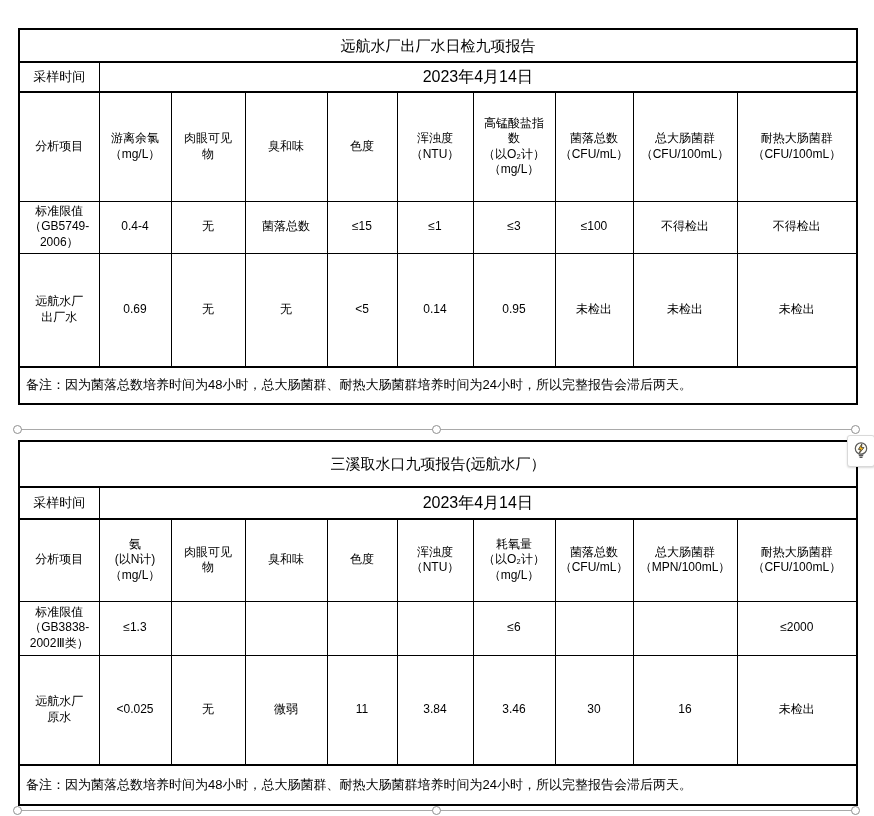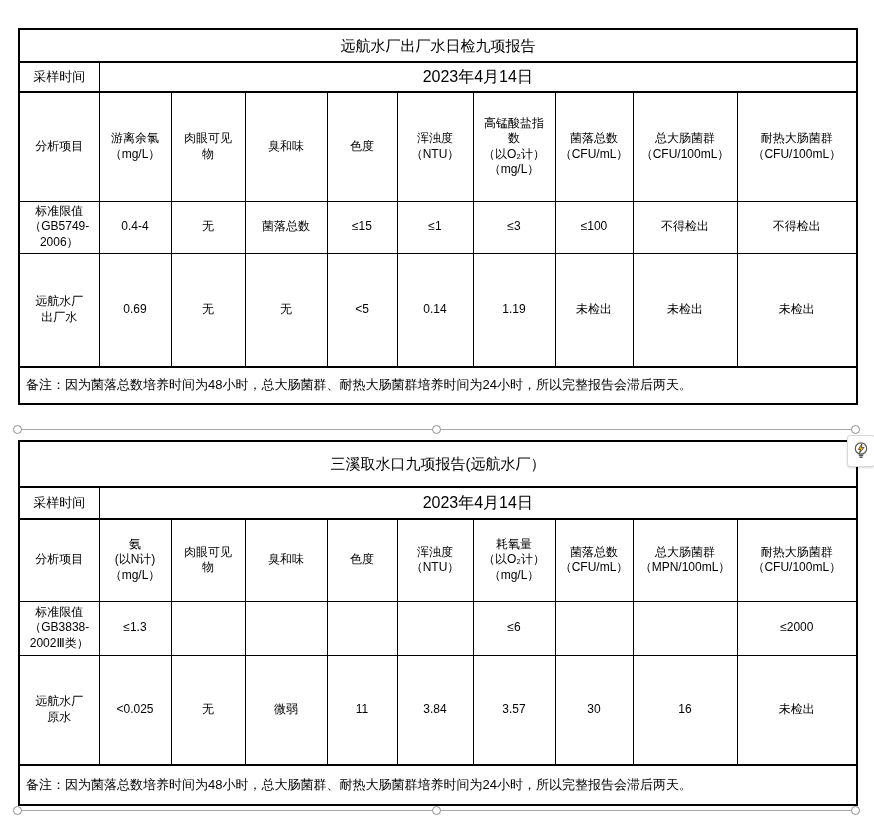--- a/index.html
+++ b/index.html
@@ -94,21 +94,21 @@
       <td>不得检出</td>
     </tr>
     <tr class="tr-sample">
       <td>远航水厂
 出厂水</td>
       <td>0.69</td>
       <td>无</td>
       <td>无</td>
       <td>&lt;5</td>
       <td>0.14</td>
-      <td>1.19</td>
+      <td>0.95</td>
       <td>未检出</td>
       <td>未检出</td>
       <td>未检出</td>
     </tr>
     <tr class="tr-remark">
       <td colspan="10">备注：因为菌落总数培养时间为48小时，总大肠菌群、耐热大肠菌群培养时间为24小时，所以完整报告会滞后两天。</td>
     </tr>
   </tbody>
     </table>
 
@@ -189,21 +189,21 @@
       <td>≤2000</td>
     </tr>
     <tr class="tr-sample">
       <td>远航水厂
 原水</td>
       <td>&lt;0.025</td>
       <td>无</td>
       <td>微弱</td>
       <td>11</td>
       <td>3.84</td>
-      <td>3.57</td>
+      <td>3.46</td>
       <td>30</td>
       <td>16</td>
       <td>未检出</td>
     </tr>
     <tr class="tr-remark">
       <td colspan="10">备注：因为菌落总数培养时间为48小时，总大肠菌群、耐热大肠菌群培养时间为24小时，所以完整报告会滞后两天。</td>
     </tr>
   </tbody>
     </table>
 

